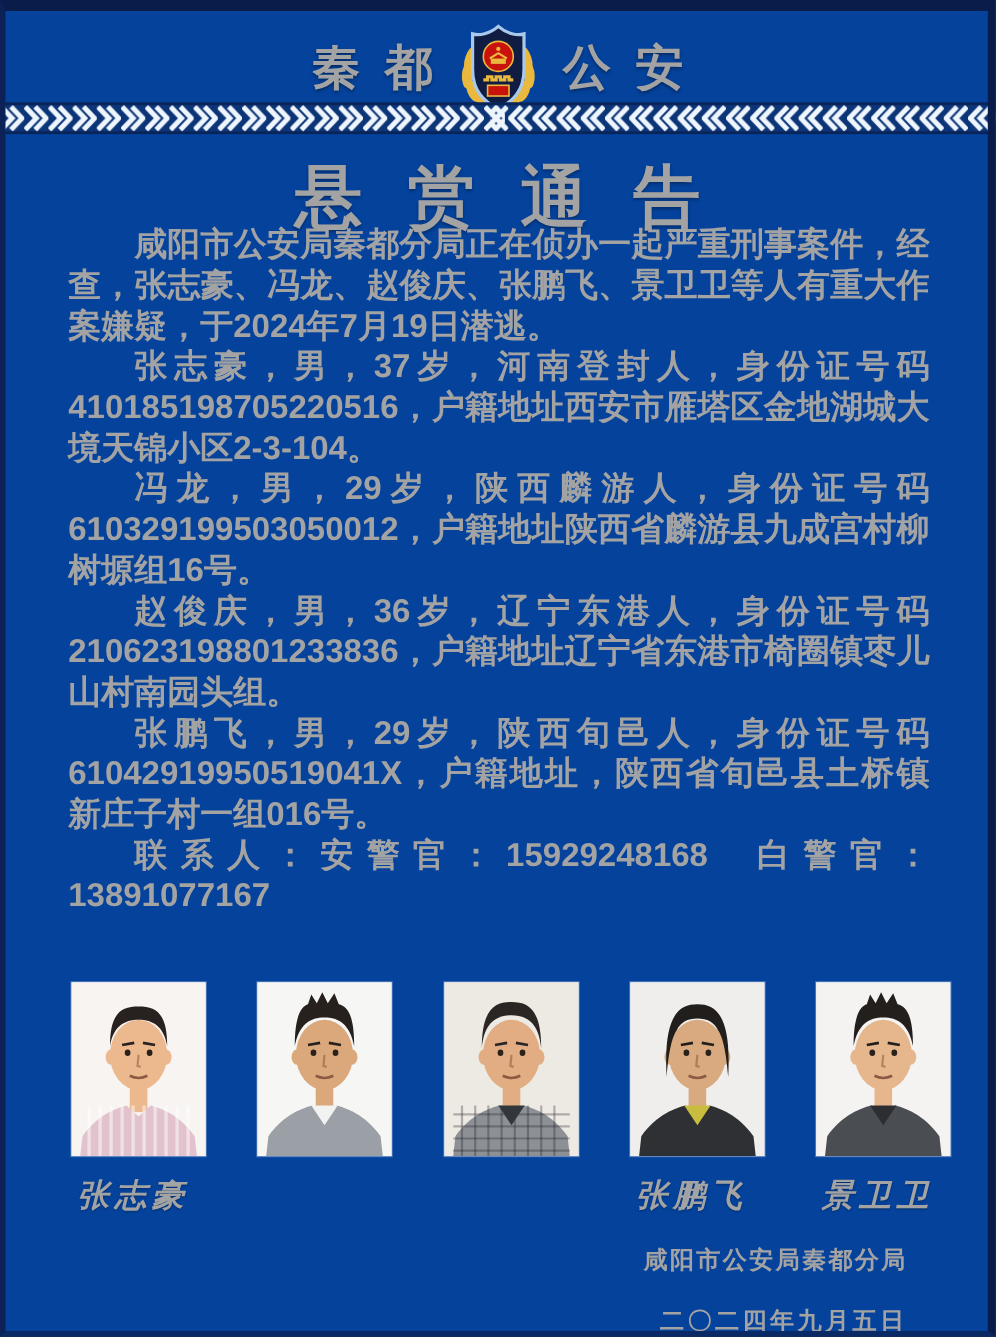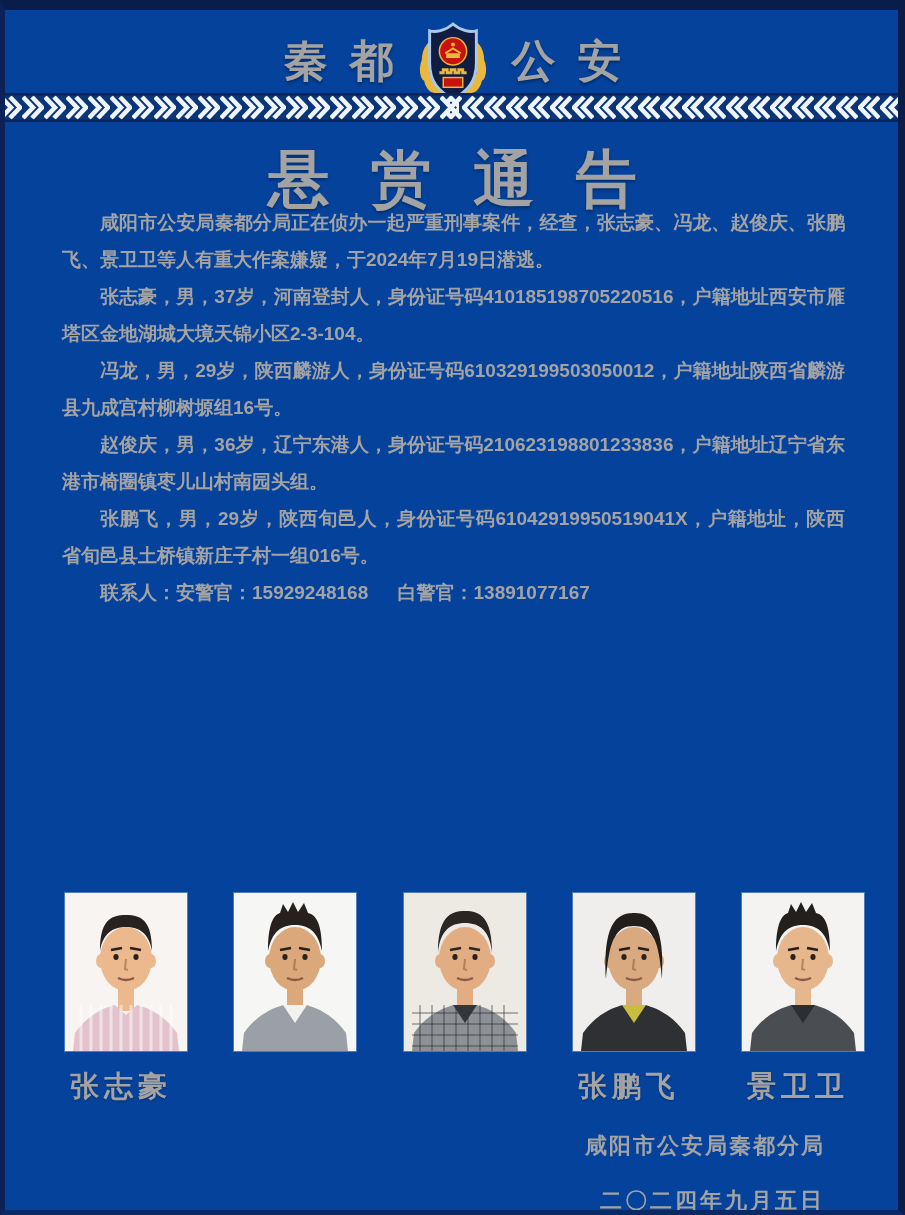--- a/index.html
+++ b/index.html
@@ -19,28 +19,28 @@
   .emblem{width:74px;height:84px;flex:0 0 auto;}
   
   .band{position:absolute;top:93px;left:0;width:905px;height:29px;display:block;}
   .chev{stroke:#eef5fd;stroke-width:4.6;fill:none;}
   
   .title{position:absolute;top:139px;left:0;right:0;text-align:center;
     font-size:61px;letter-spacing:.68em;padding-left:.68em;
     text-shadow:0 2px 3px rgba(0,0,0,.3);}
   
   .bodytext{position:absolute;left:62px;top:204px;width:783px;
-    font-size:19px;line-height:37px;text-align:justify;}
+    font-size:30px;line-height:37px;text-align:justify;}
   .bodytext p{margin:0;text-indent:2em;}
   .contact{margin:0;text-indent:2em;}
   .contact .c2{margin-left:24px;}
   
   .photos{position:absolute;left:65px;top:893px;width:774px;
     display:flex;justify-content:space-between;}
-  .card{width:97px;text-align:right;}
+  .card{width:97px;text-align:right;font-style:italic;}
   .photo{width:122px;height:158px;background:#fff;display:block;
     box-shadow:0 0 0 1px rgba(255,255,255,.3);}
   .photo svg{display:block;}
   .sname{margin-top:16px;font-size:29px;letter-spacing:5px;padding-left:5px;
     white-space:nowrap;text-shadow:0 1px 2px rgba(0,0,0,.3);}
   
   .footer{position:absolute;left:430px;top:1131px;width:395px;
     text-align:right;font-size:22px;letter-spacing:2px;}
   .fdate{margin-top:25px;letter-spacing:3px;}
 </style>

